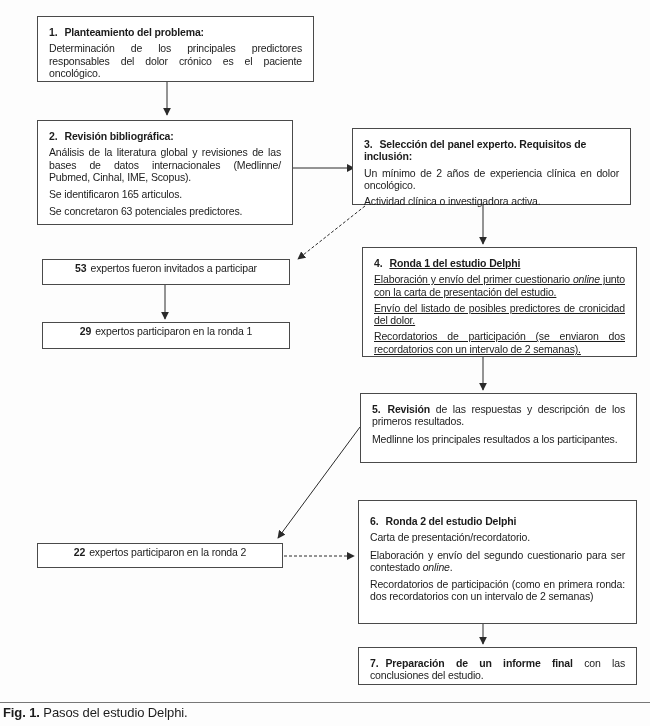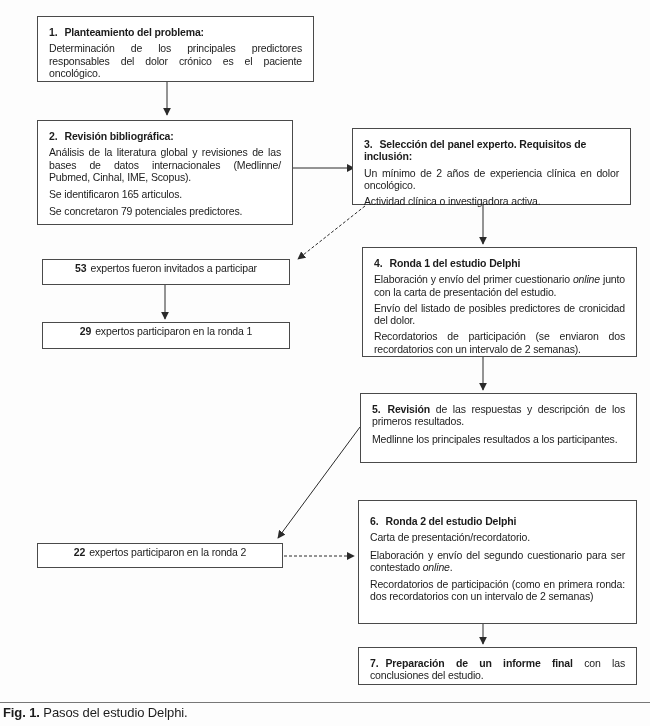--- a/index.html
+++ b/index.html
@@ -67,40 +67,40 @@
 
   <div class="box" style="left:37px;top:16px;width:277px;height:66px;">
     <p class="title"><span class="num">1.</span><span>Planteamiento del problema:</span></p>
     <p class="jt">Determinación de los principales predictores responsables del dolor crónico es el paciente oncológico.</p>
   </div>
 
   <div class="box" style="left:37px;top:120px;width:256px;height:105px;">
     <p class="title"><span class="num">2.</span><span>Revisión bibliográfica:</span></p>
     <p class="jt">Análisis de la literatura global y revisiones de las bases de datos internacionales (Medlinne/ Pubmed, Cinhal, IME, Scopus).</p>
     <p class="jt sp">Se identificaron 165 articulos.</p>
-    <p class="jt sp">Se concretaron 79 potenciales predictores.</p>
+    <p class="jt sp">Se concretaron 63 potenciales predictores.</p>
   </div>
 
   <div class="box" style="left:352px;top:128px;width:279px;height:77px;">
     <p class="title"><span class="num">3.</span><span>Selección del panel experto. Requisitos de inclusión:</span></p>
     <p class="jt">Un mínimo de 2 años de experiencia clínica en dolor oncológico.</p>
     <p class="jt">Actividad clínica o investigadora activa.</p>
   </div>
 
   <div class="box count-box" style="left:42px;top:259px;width:248px;height:26px;">
     <b>53</b>
       <span>expertos fueron invitados a participar</span>
   </div>
 
   <div class="box count-box" style="left:42px;top:322px;width:248px;height:27px;">
     <b>29</b>
       <span>expertos participaron en la ronda 1</span>
   </div>
 
-  <div class="box" style="left:362px;top:247px;width:275px;height:110px;">
+  <div class="box" style="left:362px;top:247px;width:275px;height:110px;text-decoration:underline;">
     <p class="title"><span class="num">4.</span><span>Ronda 1 del estudio Delphi</span></p>
     <p class="jt"><span>Elaboración y envío del primer cuestionario </span><i>online</i><span> junto con la carta de presentación del estudio.</span></p>
     <p class="jt">Envío del listado de posibles predictores de cronicidad del dolor.</p>
     <p class="jt">Recordatorios de participación (se enviaron dos recordatorios con un intervalo de 2 semanas).</p>
   </div>
 
   <div class="box" style="left:360px;top:393px;width:277px;height:70px;">
     <p class="jt"><b><span class="num">5.</span><span>Revisión</span></b><span> de las respuestas y descripción de los primeros resultados.</span></p>
     <p class="jt sp">Medlinne los principales resultados a los participantes.</p>
   </div>

